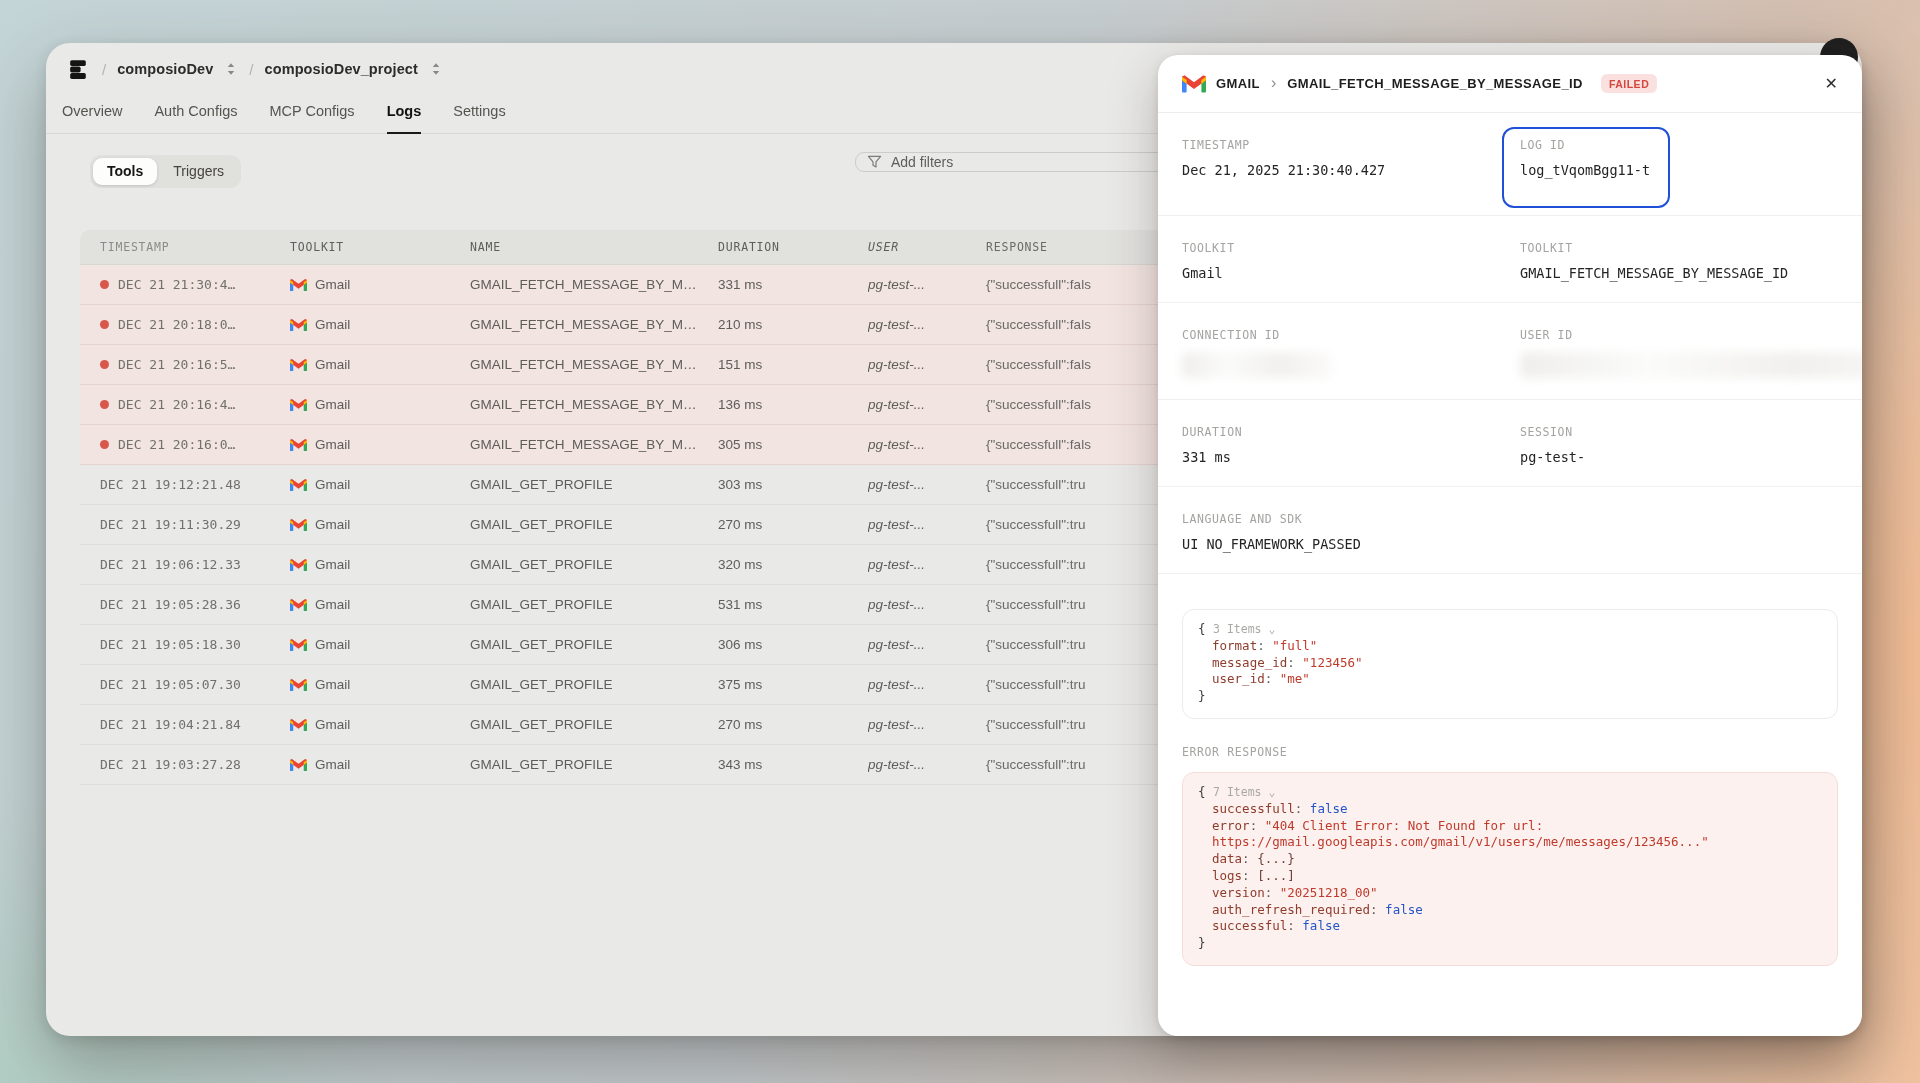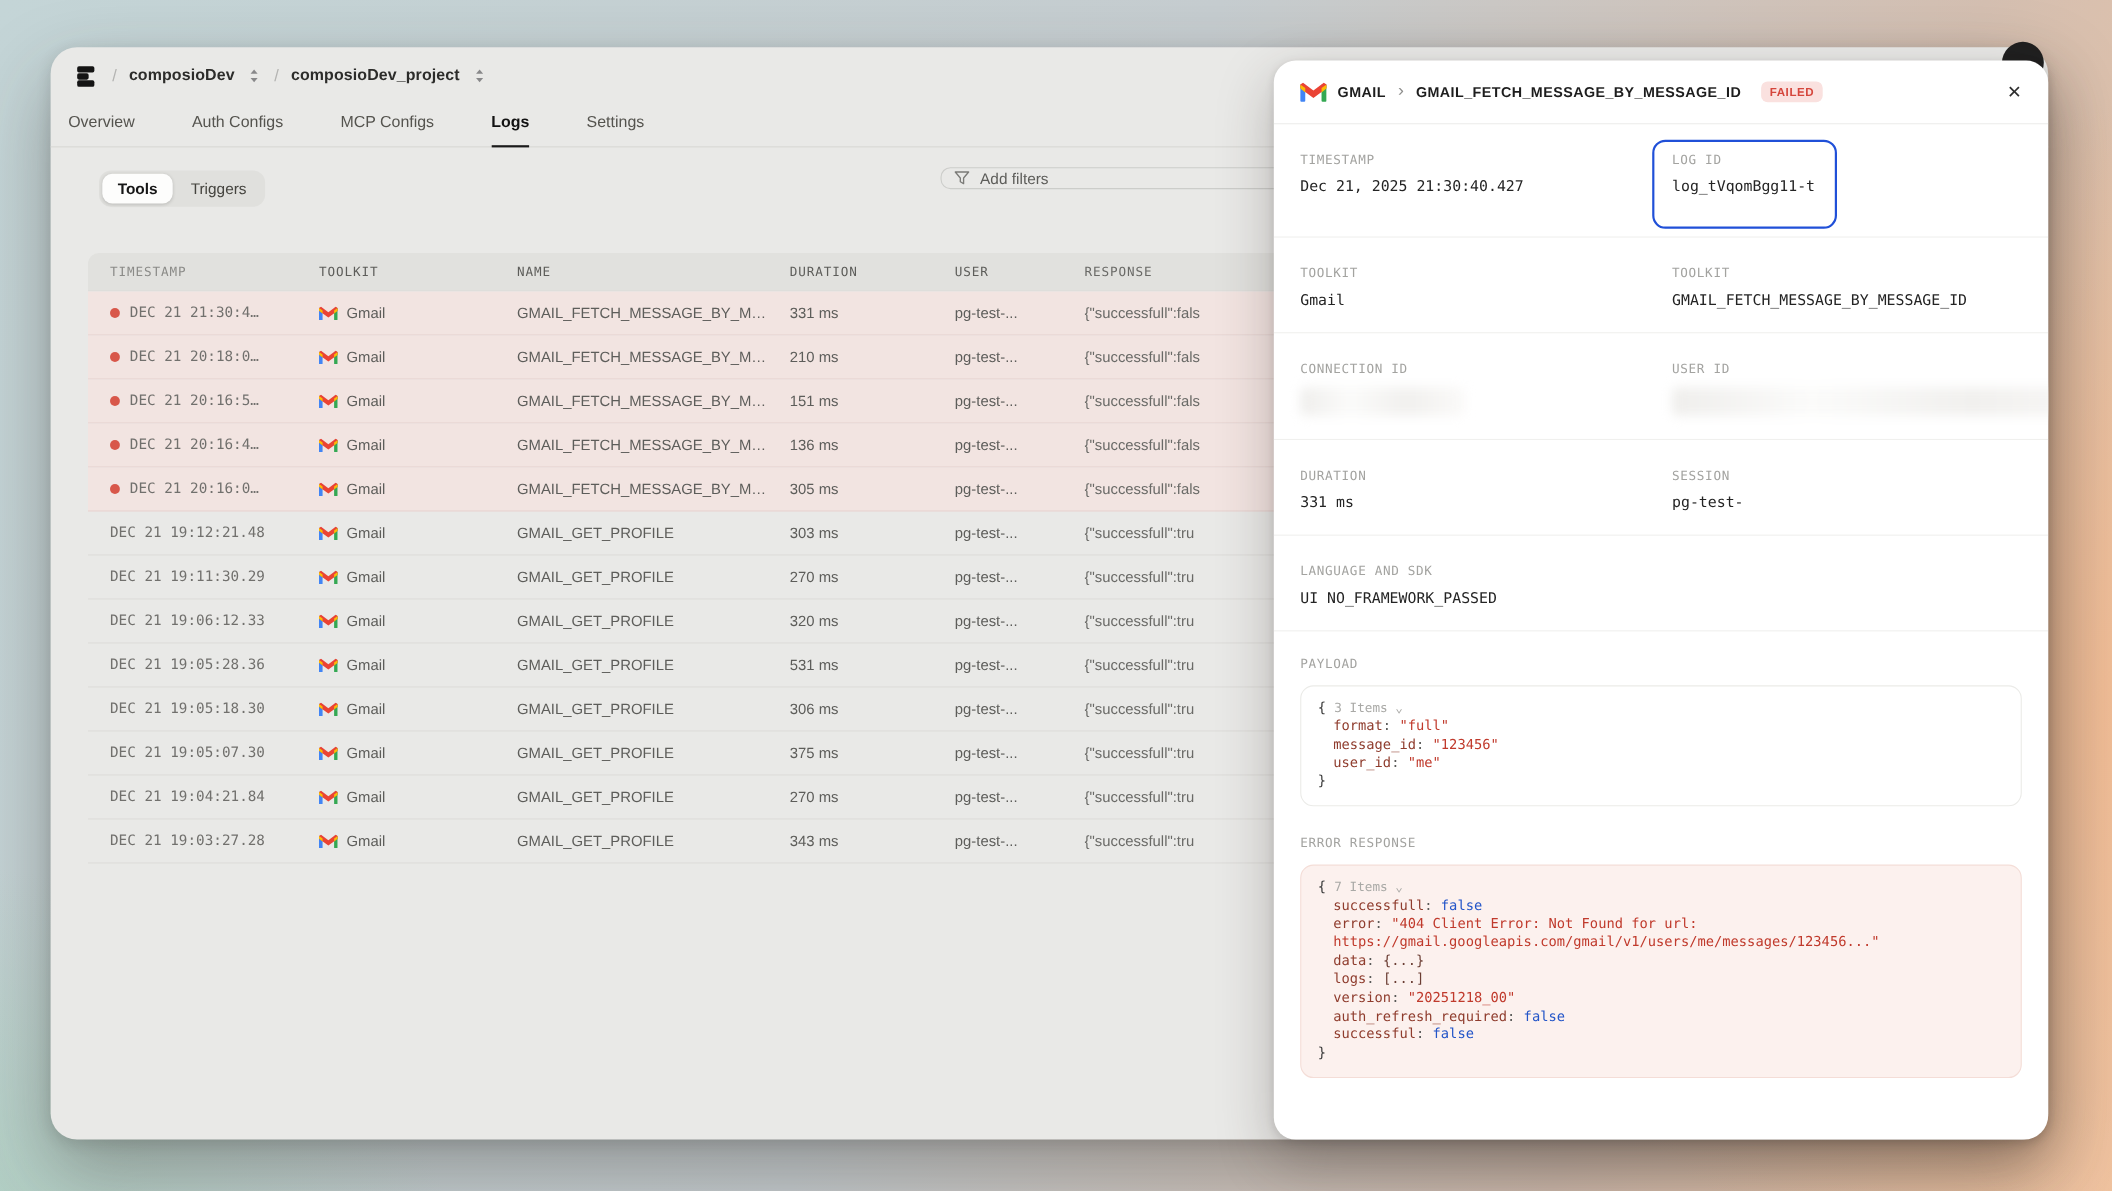--- a/index.html
+++ b/index.html
@@ -23,21 +23,21 @@
     border-radius:50%; background:#1f1f1f; z-index:6; }
 
   .win-header { position:absolute; left:0; top:0; width:100%; height:52px;
     display:flex; align-items:center; padding:0 20px; gap:11px; }
   .logo { width:25px; height:25px; display:flex; align-items:center; }
   .crumb-sep { color:#b4b4b2; font-size:15px; }
   .crumb { font-size:14.5px; font-weight:700; color:#2c2c2a; letter-spacing:.1px; }
   .selector-ic { display:flex; align-items:center; margin:0 2px; }
 
   .tabbar { position:absolute; left:0; top:52px; width:100%; height:39px;
-    display:flex; align-items:flex-end; gap:52px; padding:0 16px;
+    display:flex; align-items:flex-end; gap:32px; padding:0 16px;
     border-bottom:1px solid #d8d8d5; }
   .tab { font-size:14.5px; color:#55544f; padding-bottom:13px; border-bottom:2px solid transparent; margin-bottom:-1px; cursor:default; }
   .tab.active { color:#121212; font-weight:600; border-bottom-color:#1a1a1a; }
 
   .seg { position:absolute; left:44px; top:112px; display:inline-flex; gap:2px;
     background:#e0e0dd; border-radius:11px; padding:3px; }
   .seg-opt { font-size:14px; color:#45443f; padding:5px 14px 6px; border-radius:9px; }
   .seg-opt.active { background:#fdfdfc; color:#161616; font-weight:600;
     box-shadow:0 1px 3px rgba(0,0,0,.14); }
 
@@ -52,21 +52,21 @@
     font-family:"DejaVu Sans Mono", monospace; font-size:11.5px; letter-spacing:.8px;
     color:#8b8b88; }
   .trow { display:flex; height:40px; align-items:center; border-bottom:1px solid #deddda;
     font-size:13.5px; color:#6a6a67; }
   .trow.failed { background:#f2e4e1; border-bottom-color:#e6d4d1; }
   .c-ts   { width:210px; padding-left:20px; display:flex; align-items:center; gap:9px;
             font-family:"DejaVu Sans Mono", monospace; font-size:13px; color:#71706d; }
   .c-tk   { width:180px; display:flex; align-items:center; gap:8px; color:#5d5d5a; }
   .c-name { width:248px; white-space:nowrap; overflow:hidden; color:#5d5d5a; }
   .c-dur  { width:150px; color:#5d5d5a; }
-  .c-user { width:118px; white-space:nowrap; overflow:hidden; color:#5d5d5a; }
+  .c-user { width:118px; white-space:nowrap; overflow:hidden; color:#5d5d5a;font-style:italic; }
   .c-resp { flex:1; white-space:nowrap; overflow:hidden; color:#6a6a67; }
   .dot { width:9px; height:9px; border-radius:50%; background:#d8574a; flex:none; display:none; }
   .failed .dot { display:block; }
   .thead .c-ts { color:inherit; font-size:inherit; }
 
   
   .panel { position:absolute; left:1158px; top:55px; width:704px; height:981px;
     background:#ffffff; border-radius:20px 20px 22px 20px; z-index:10; overflow:hidden;
     box-shadow:0 18px 50px rgba(50,40,35,.28), 0 2px 8px rgba(0,0,0,.10); }
   .p-header { height:58px; display:flex; align-items:center; gap:10px;
@@ -526,21 +526,20 @@
   </div>
 
   <div class="frow" style="grid-template-columns:1fr;">
     <div class="fcell">
       <div class="flabel">LANGUAGE AND SDK</div>
       <div class="fvalue">UI NO_FRAMEWORK_PASSED</div>
     </div>
   </div>
 
   <div class="psec">
-    <div class="flabel">PAYLOAD</div>
     <div class="json-box" id="payload-box">
         <div class="json-line"><span class="tk-brace">{ </span><span class="tk-meta">3 Items</span><span class="tk-meta"> ⌄</span></div>
         <div class="json-line ind1"><span class="tk-key">format</span><span class="tk-punct">: </span><span class="tk-str">"full"</span></div>
         <div class="json-line ind1"><span class="tk-key">message_id</span><span class="tk-punct">: </span><span class="tk-str">"123456"</span></div>
         <div class="json-line ind1"><span class="tk-key">user_id</span><span class="tk-punct">: </span><span class="tk-str">"me"</span></div>
         <div class="json-line"><span class="tk-brace">}</span></div>
       </div>
   </div>
 
   <div class="psec">

